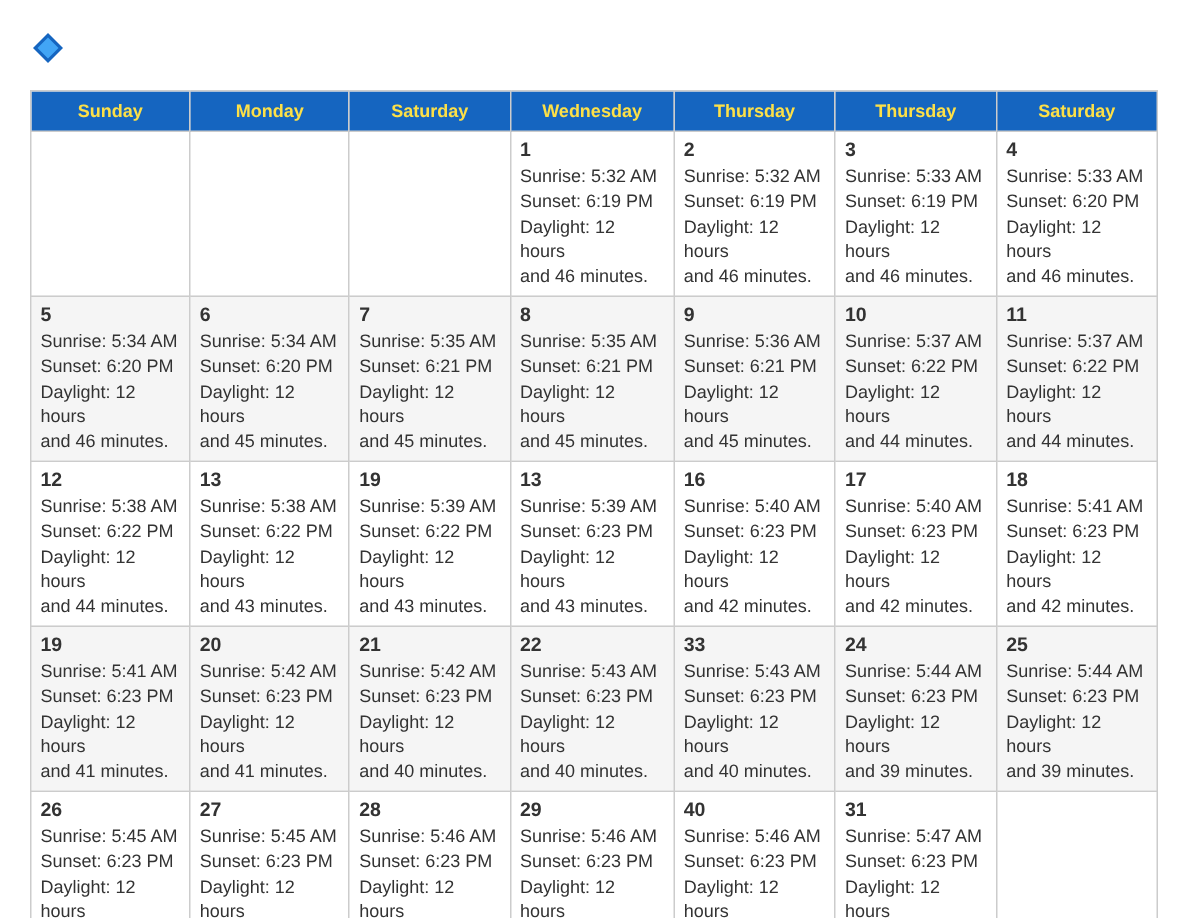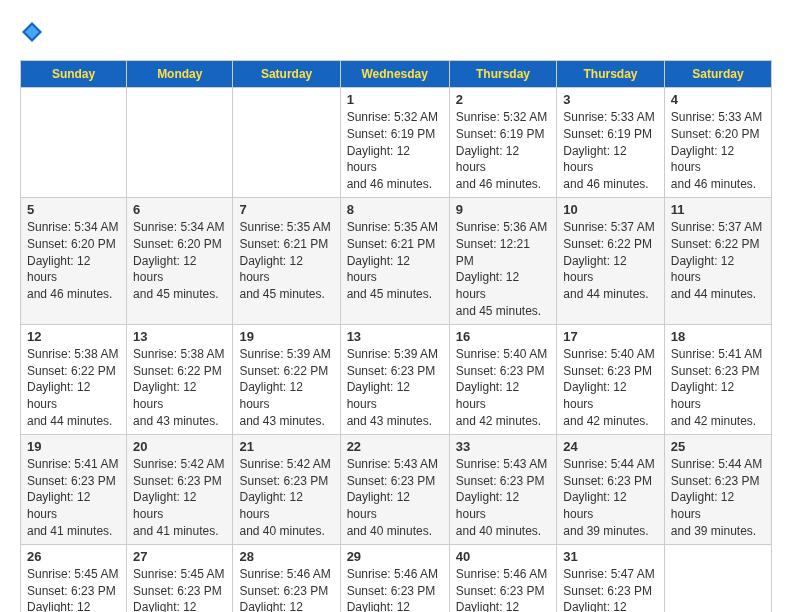--- a/index.html
+++ b/index.html
@@ -184,21 +184,21 @@
         <td>
           <span class="day-number">8</span>
           <div class="day-info" style="white-space: pre-line;">Sunrise: 5:35 AM
 Sunset: 6:21 PM
 Daylight: 12 hours
 and 45 minutes.</div>
         </td>
         <td>
           <span class="day-number">9</span>
           <div class="day-info" style="white-space: pre-line;">Sunrise: 5:36 AM
-Sunset: 12:21 PM
+Sunset: 6:21 PM
 Daylight: 12 hours
 and 45 minutes.</div>
         </td>
         <td>
           <span class="day-number">10</span>
           <div class="day-info" style="white-space: pre-line;">Sunrise: 5:37 AM
 Sunset: 6:22 PM
 Daylight: 12 hours
 and 44 minutes.</div>
         </td>

